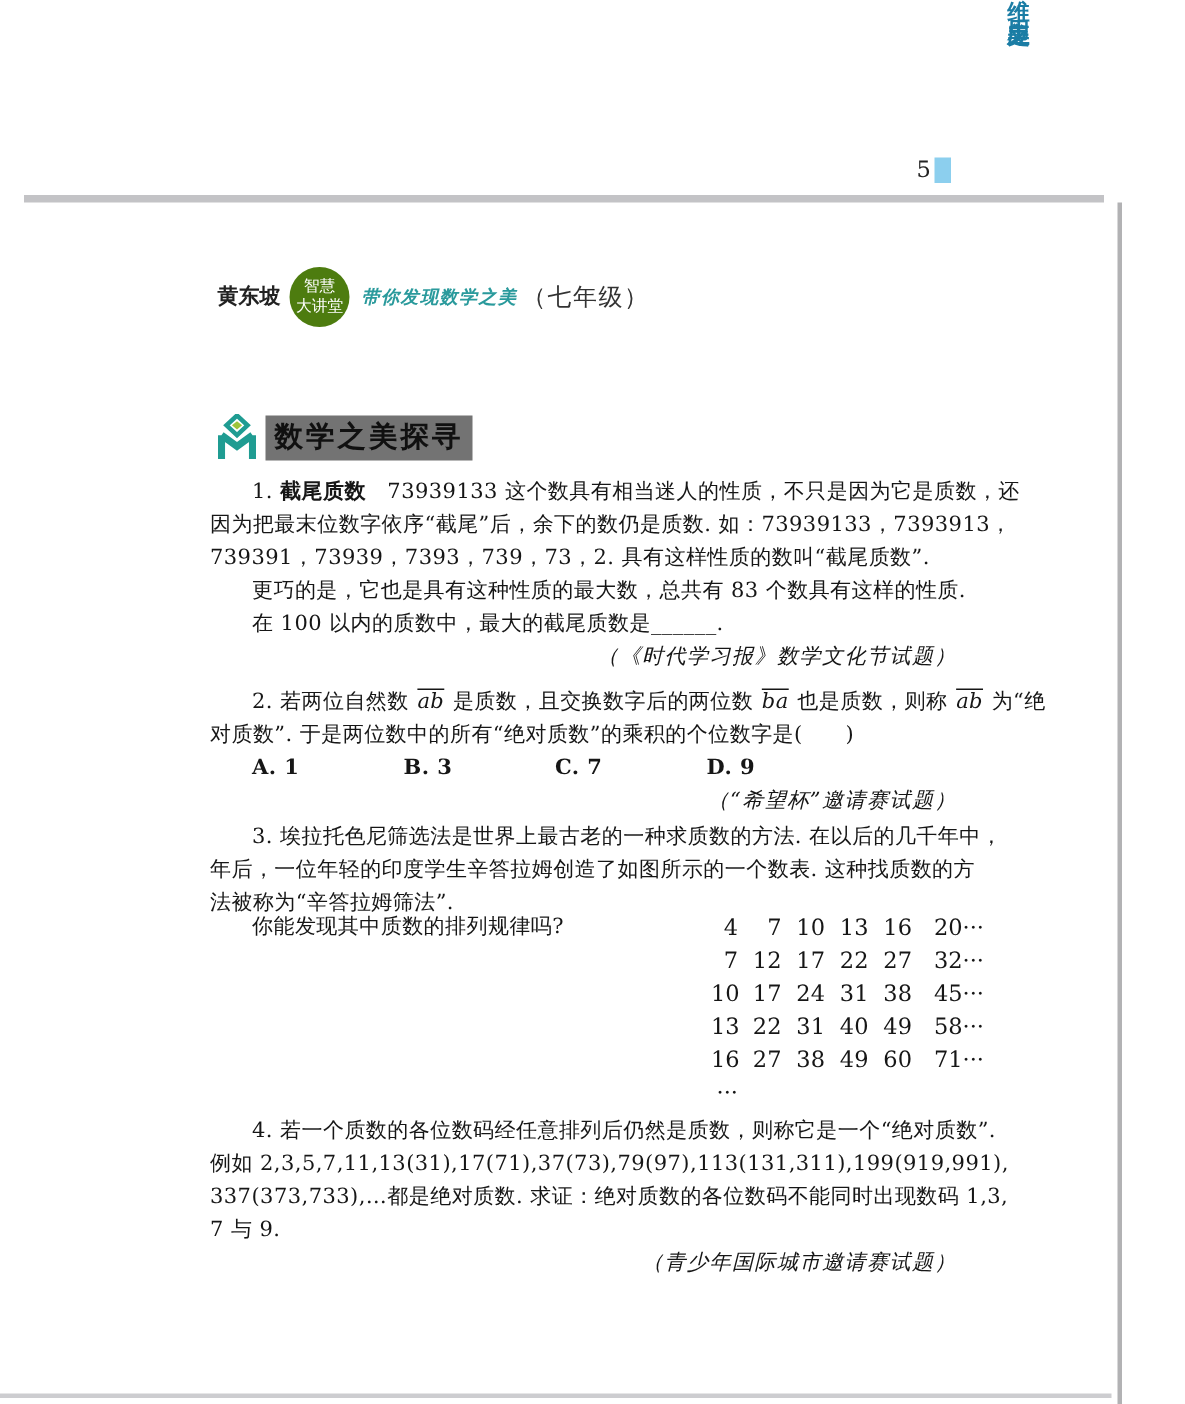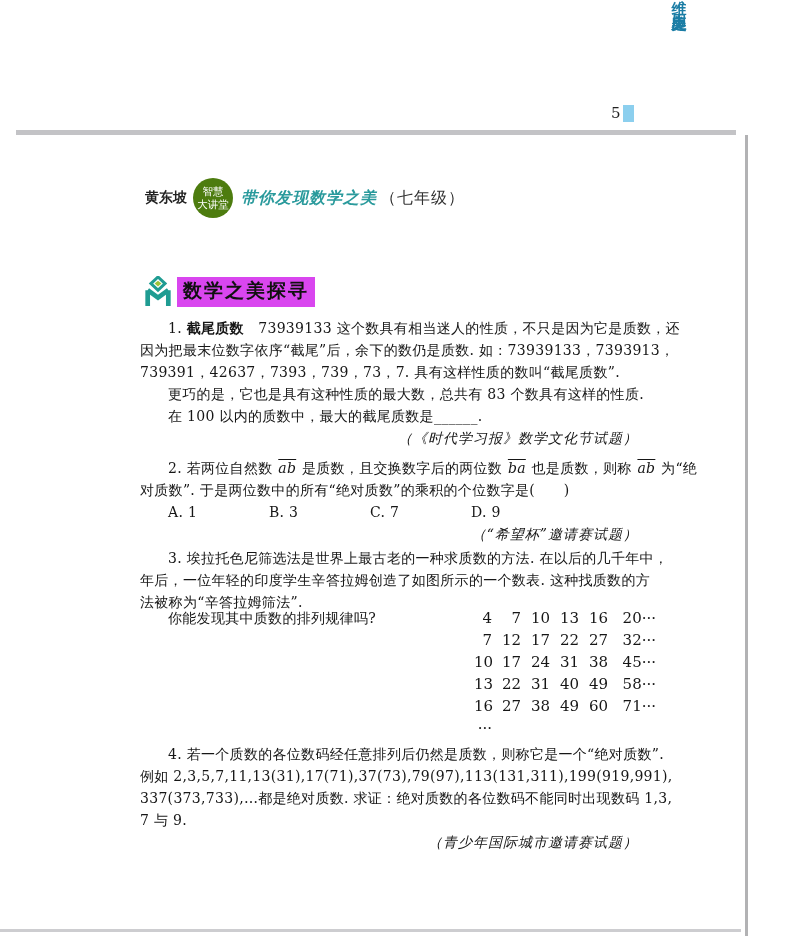--- a/index.html
+++ b/index.html
@@ -11,37 +11,37 @@
   .pageno{position:absolute;left:611px;top:104px;font-size:15px;color:#222;}
   .pageno-sq{position:absolute;left:623px;top:105px;width:11px;height:17px;background:#8ccfee;}
   .top-rule{position:absolute;left:16px;top:130px;width:720px;height:5px;background:#c3c3c6;}
   .right-rule{position:absolute;left:745px;top:135px;width:3px;height:801px;background:#b2b2b4;}
   .bottom-rule{position:absolute;left:0px;top:929px;width:741px;height:3px;background:#cdcdd0;}
 
   
   .header{position:absolute;left:145px;top:176px;height:44px;display:flex;align-items:center;font-family:"Liberation Sans","DejaVu Sans",sans-serif;}
   .author{font-size:14px;font-weight:bold;color:#222;}
   .badge{width:40px;height:40px;border-radius:50%;background:#4d7c0f;color:#fff;display:flex;flex-direction:column;align-items:center;justify-content:center;font-size:10.5px;line-height:1.2;margin:0 8px 0 6px;text-align:center;}
-  .series{font-size:16px;font-weight:bold;font-style:italic;color:#2a9a9c;letter-spacing:1px;font-family:"DejaVu Serif","Liberation Serif",serif;}
+  .series{font-size:12px;font-weight:bold;font-style:italic;color:#2a9a9c;letter-spacing:1px;font-family:"DejaVu Serif","Liberation Serif",serif;}
   .grade{font-size:16px;color:#333;margin-left:3px;letter-spacing:1px;}
 
   
   .banner{position:absolute;left:143px;top:276px;display:flex;align-items:center;}
   .banner-icon{width:30px;height:32px;margin-right:4px;display:inline-block;}
-  .banner-title{background:#d946ef;color:#101010;font-family:"Liberation Sans","DejaVu Sans",sans-serif;font-weight:bold;font-size:19px;letter-spacing:2px;padding:1px 6px 3px 6px;}
+  .banner-title{background:#737373;color:#101010;font-family:"Liberation Sans","DejaVu Sans",sans-serif;font-weight:bold;font-size:19px;letter-spacing:2px;padding:1px 6px 3px 6px;}
 
   
   .content{position:absolute;left:140px;top:317px;width:498px;font-size:14px;letter-spacing:.3px;line-height:22px;}
   .line{height:22px;line-height:22px;white-space:nowrap;}
   .para .line:first-child{text-indent:2em;}
   .bold{font-weight:bold;}
   .ol{font-style:italic;text-decoration:overline;padding:0 1px;}
   .source{height:22px;line-height:22px;text-align:right;font-style:italic;letter-spacing:1px;font-size:14px;}
   .options{display:flex;padding-left:28px;height:22px;line-height:22px;}
-  .options span{width:101px;}
+  .options span{width:101px;font-weight:bold;}
   section.p1{margin-bottom:8px;}
   section.p2{margin-bottom:2px;}
   section.p3{margin-bottom:4px;}
   .fig-row{display:flex;margin-top:-6px;gap:28px;}
   .prompt{flex:0 0 272px;text-indent:2em;height:22px;line-height:22px;white-space:nowrap;}
   .numtable{margin-left:34px;font-size:15px;letter-spacing:0;}
   .numtable .trow{display:flex;height:22px;line-height:22px;}
   .numtable .cell{width:29px;text-align:right;}
   .numtable .cell:first-child{width:18px;}
   .numtable .cell:last-child{width:48px;}
@@ -78,21 +78,21 @@
     </span>
     <span class="banner-title">数学之美探寻</span>
   </div>
 
   <div class="content">
     <section class="p1">
       <div>
           <div class="para">
             <div class="line"><span>1. </span><span class="bold">截尾质数</span><span>　73939133 这个数具有相当迷人的性质，不只是因为它是质数，还</span></div>
             <div class="line">因为把最末位数字依序“截尾”后，余下的数仍是质数. 如：73939133，7393913，</div>
-            <div class="line">739391，42637，7393，739，73，7. 具有这样性质的数叫“截尾质数”.</div>
+            <div class="line">739391，73939，7393，739，73，2. 具有这样性质的数叫“截尾质数”.</div>
           </div>
           <div class="para">
             <div class="line">更巧的是，它也是具有这种性质的最大数，总共有 83 个数具有这样的性质.</div>
           </div>
           <div class="para">
             <div class="line">在 100 以内的质数中，最大的截尾质数是______.</div>
           </div>
         </div>
       <div class="source">（《时代学习报》数学文化节试题）</div>
     </section>

